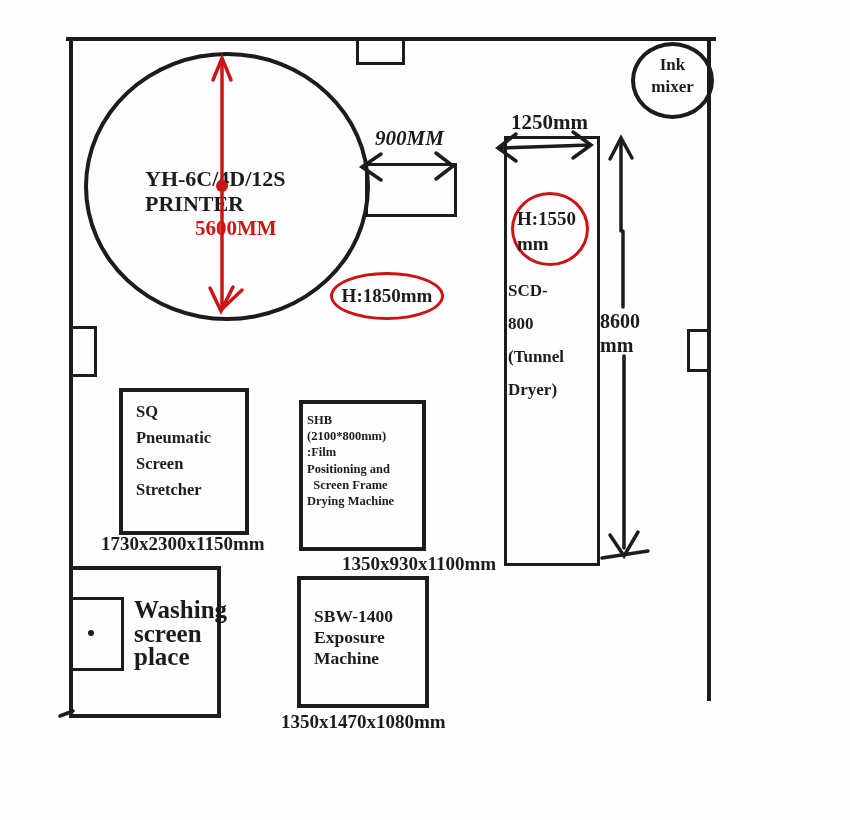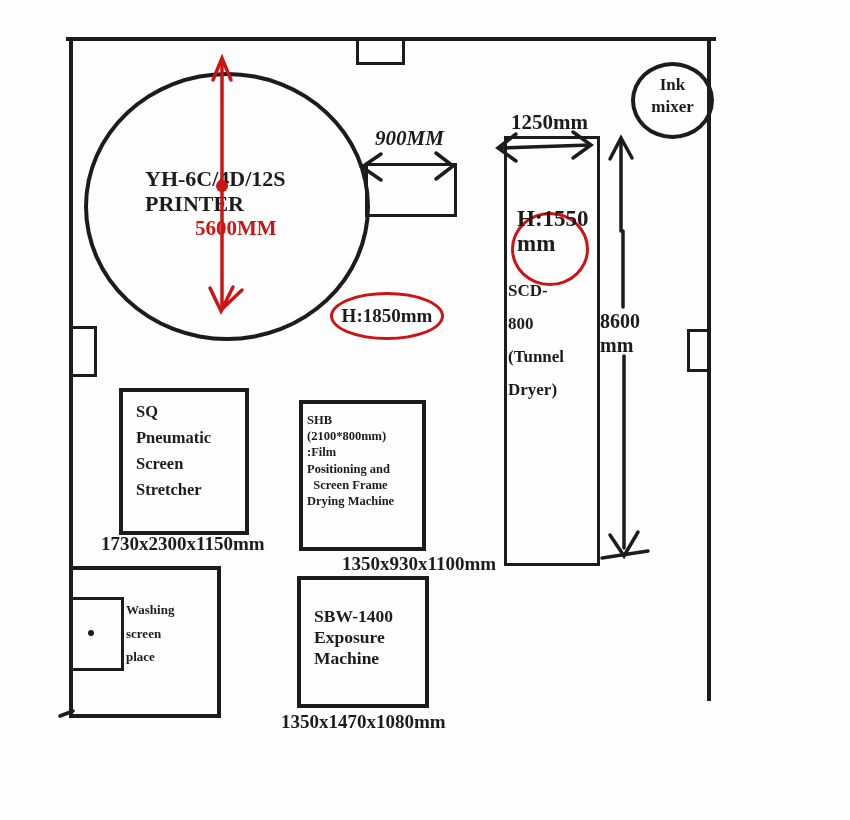--- a/index.html
+++ b/index.html
@@ -7,37 +7,37 @@
     position:relative;width:850px;height:820px;background:#fefefe;overflow:hidden;
     font-family:"Liberation Serif","DejaVu Serif",serif;font-weight:bold;color:#1c1c1c;
   }
   .abs{position:absolute;}
   .wall{position:absolute;background:#1c1c1c;}
   .niche{position:absolute;border:3px solid #1c1c1c;background:transparent;}
   .box{position:absolute;border:4px solid #1c1c1c;background:transparent;}
   .lbl{position:absolute;white-space:pre-line;}
   .lblpre{position:absolute;white-space:pre;}
   .red{color:#cd1414;}
-  .circle{border-radius:50%;margin-top:20px;}
+  .circle{border-radius:50%;}
   svg.overlay{position:absolute;left:0;top:0;pointer-events:none;}
 
   .printer-circle{left:84px;top:52px;width:278px;height:261px;border:4px solid #1c1c1c;}
   .printer-label{left:145px;top:166px;font-size:22px;line-height:25px;}
   .dim5600{left:195px;top:216px;font-size:21px;}
   .outfeed{left:365px;top:163px;width:86px;height:48px;border:3px solid #1c1c1c;}
   .dim900{left:375px;top:126px;font-size:21px;font-style:italic;}
 
   .h1850{left:330px;top:272px;width:108px;height:42px;border:3px solid #cd1414;
          display:flex;align-items:center;justify-content:center;}
   .h1850 .t{font-size:19px;white-space:pre-line;}
 
   .tunnel{left:504px;top:136px;width:90px;height:424px;border:3.5px solid #1c1c1c;}
   .tunnel-label{left:508px;top:274px;font-size:17px;line-height:33px;}
   .h1550{left:511px;top:192px;width:72px;height:68px;border:3.5px solid #cd1414;}
-  .h1550-label{left:517px;top:206px;font-size:23px;line-height:25px;}
+  .h1550-label{left:517px;top:206px;font-size:19px;line-height:25px;}
   .dim1250{left:511px;top:110px;font-size:21px;}
   .dim8600{left:600px;top:309px;font-size:20px;line-height:24px;}
 
   .inkmixer{left:631px;top:42px;width:75px;height:69px;border:4px solid #1c1c1c;
             text-align:center;}
   .inkmixer .t{margin-top:8px;font-size:17px;line-height:22px;white-space:pre-line;}
 
   .sqbox{left:119px;top:388px;width:122px;height:139px;}
   .sq-label{left:136px;top:399px;font-size:16.5px;line-height:26px;}
   .sq-dims{left:101px;top:533px;font-size:19px;}
@@ -46,21 +46,21 @@
   .shb-label{left:307px;top:412px;font-size:12.5px;line-height:16.2px;}
   .shb-dims{left:296px;top:553px;font-size:19px;margin-left:46px;}
 
   .sbwbox{left:297px;top:576px;width:124px;height:124px;}
   .sbw-label{left:314px;top:606px;font-size:17.5px;line-height:21px;}
   .sbw-dims{left:281px;top:711px;font-size:19px;}
 
   .washouter{left:69px;top:566px;width:144px;height:144px;}
   .washinner{left:73px;top:597px;width:48px;height:68px;border:3.5px solid #1c1c1c;border-left:none;}
   .washdot{left:88px;top:630px;width:6px;height:6px;border-radius:50%;background:#1c1c1c;}
-  .wash-label{left:126px;top:598px;font-size:13px;line-height:23.5px;}
+  .wash-label{left:134px;top:598px;font-size:25px;line-height:23.5px;}
 </style>
 </head>
 <body>
 
 <div class="canvas">
 
   <div class="wall" style="left:66px;top:37px;width:650px;height:4px;"></div>
   <div class="wall" style="left:69px;top:37px;width:4px;height:677px;"></div>
   <div class="wall" style="left:707px;top:37px;width:4px;height:664px;"></div>
 

